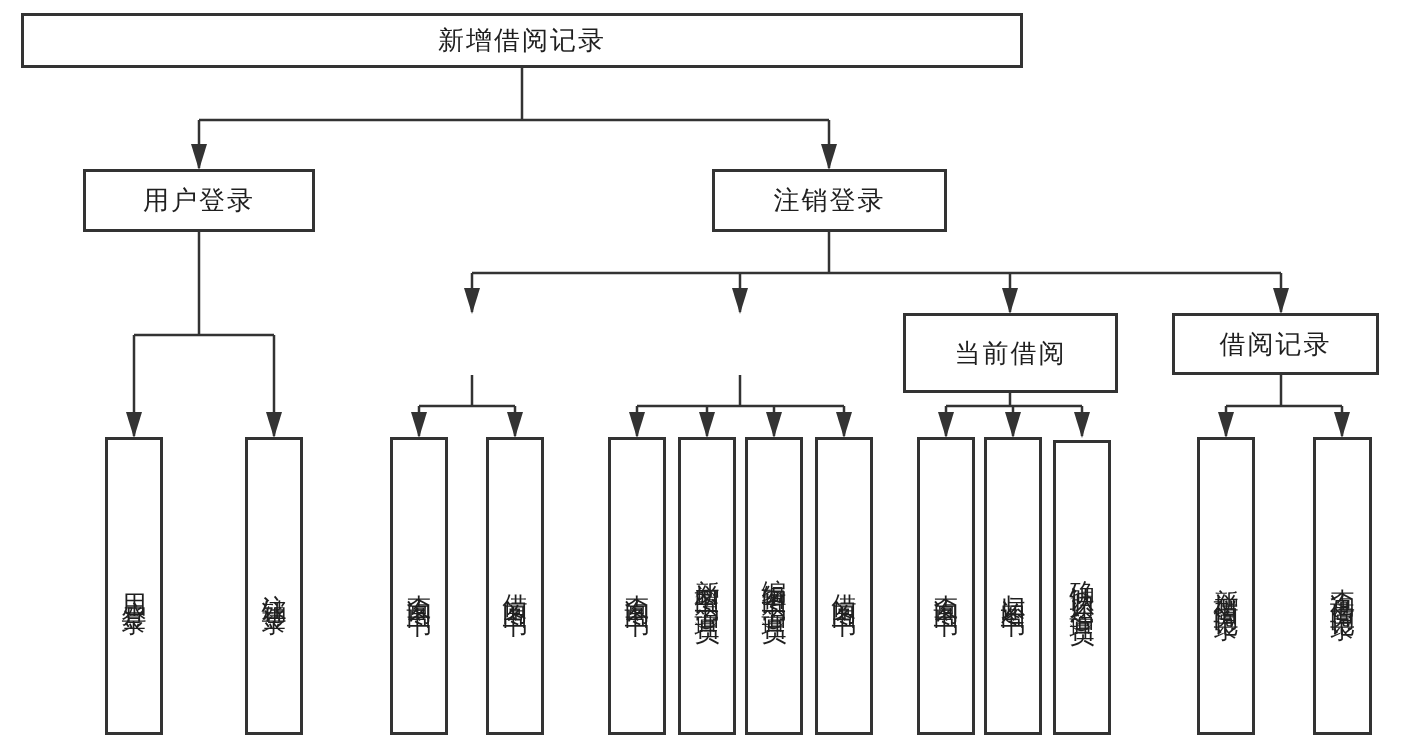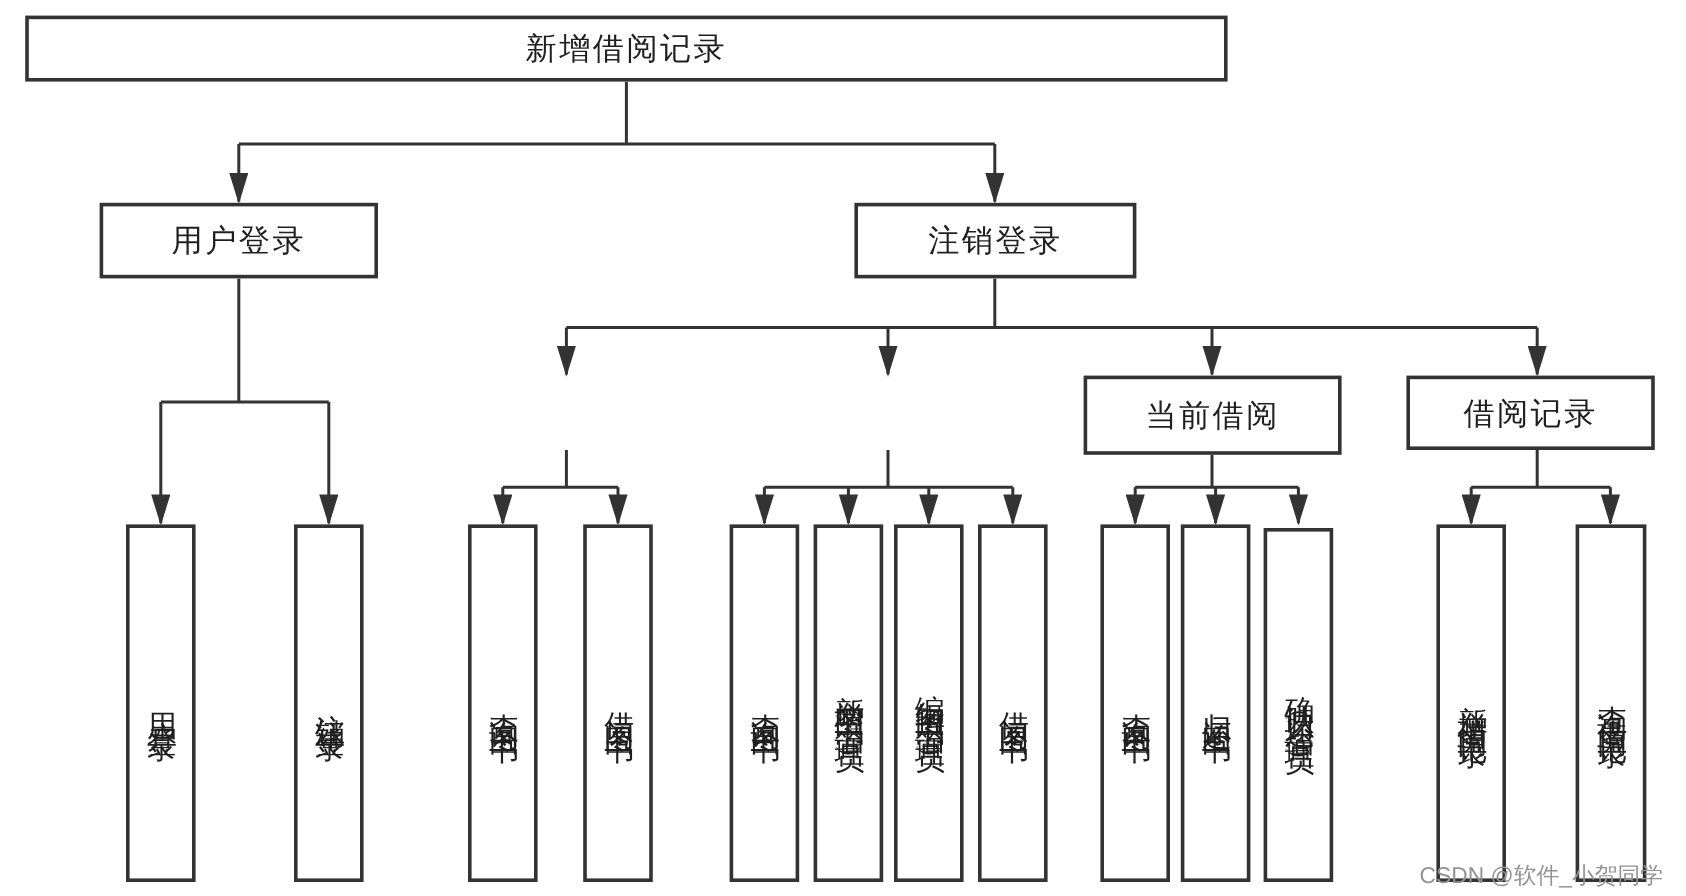--- a/index.html
+++ b/index.html
@@ -82,21 +82,21 @@
     <span>新增借阅记录</span>
   </div>
 
   <div class="box hbox" style="left:83px;top:169px;width:232px;height:63px">
     <span>用户登录</span>
   </div>
   <div class="box hbox" style="left:712px;top:169px;width:235px;height:63px">
     <span>注销登录</span>
   </div>
 
-  <div class="box hbox" style="left:903px;top:313px;width:215px;height:66px">
+  <div class="box hbox" style="left:903px;top:313px;width:215px;height:80px">
     <span>当前借阅</span>
   </div>
   <div class="box hbox" style="left:1172px;top:313px;width:207px;height:62px">
     <span>借阅记录</span>
   </div>
 
   <div class="box vbox" style="left:105px;top:437px;width:58px;height:298px">
     <span class="vtext">用户登录</span>
   </div>
   <div class="box vbox" style="left:245px;top:437px;width:58px;height:298px">
@@ -133,14 +133,13 @@
     <span class="vtext">确认归还（管理员）</span>
   </div>
 
   <div class="box vbox" style="left:1197px;top:437px;width:58px;height:298px">
     <span class="vtext">新增借阅记录</span>
   </div>
   <div class="box vbox" style="left:1313px;top:437px;width:59px;height:298px">
     <span class="vtext">查询借阅记录</span>
   </div>
 
-  <div class="watermark">CSDN @软件_小贺同学</div>
 </div>
 
 </body></html>

